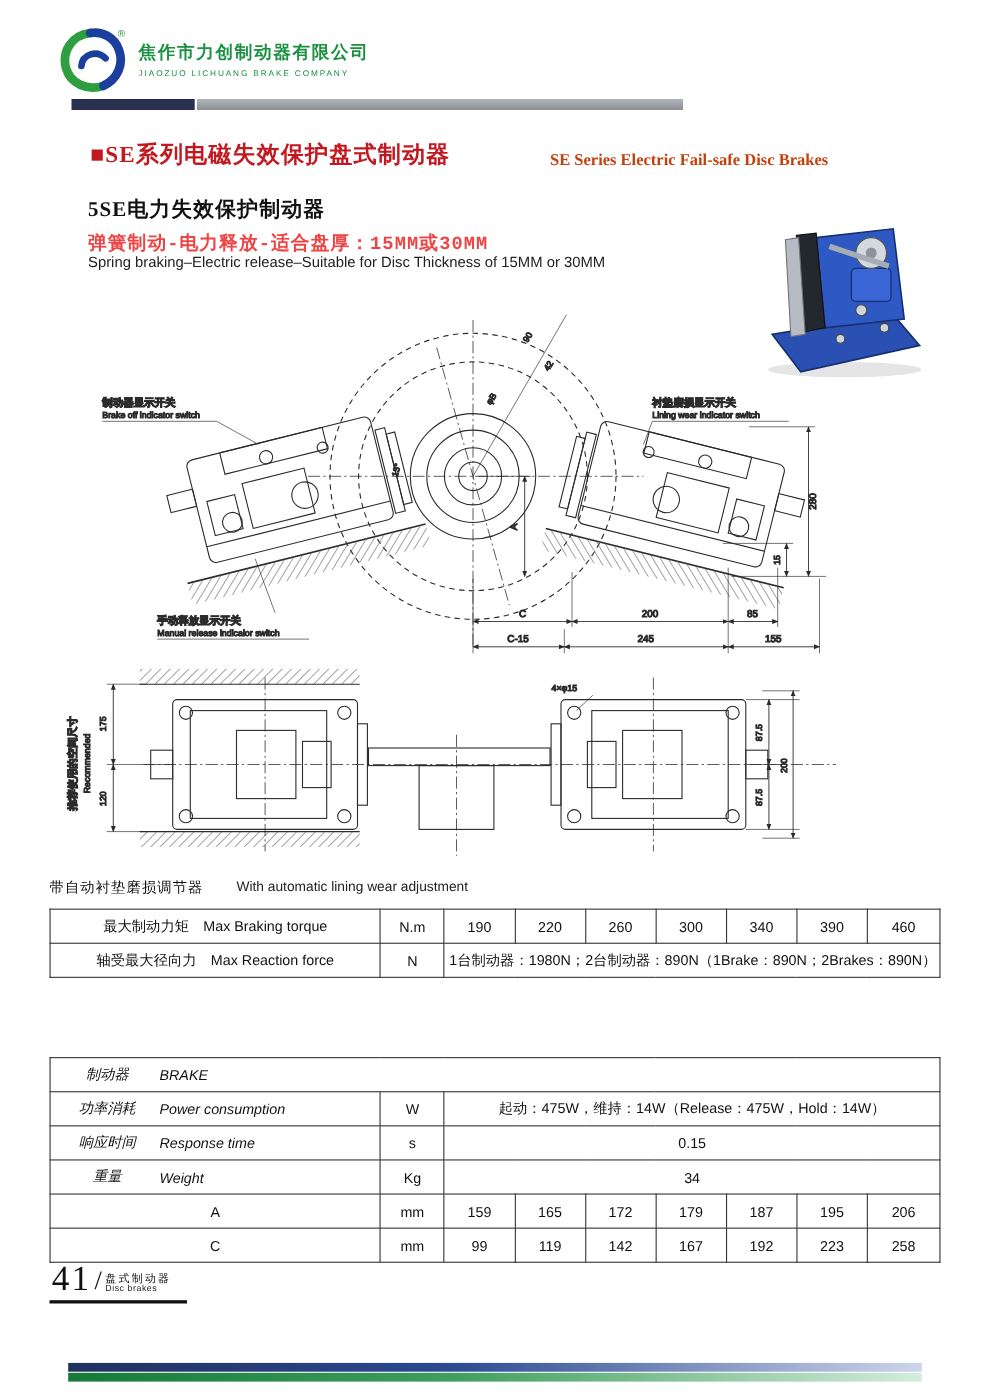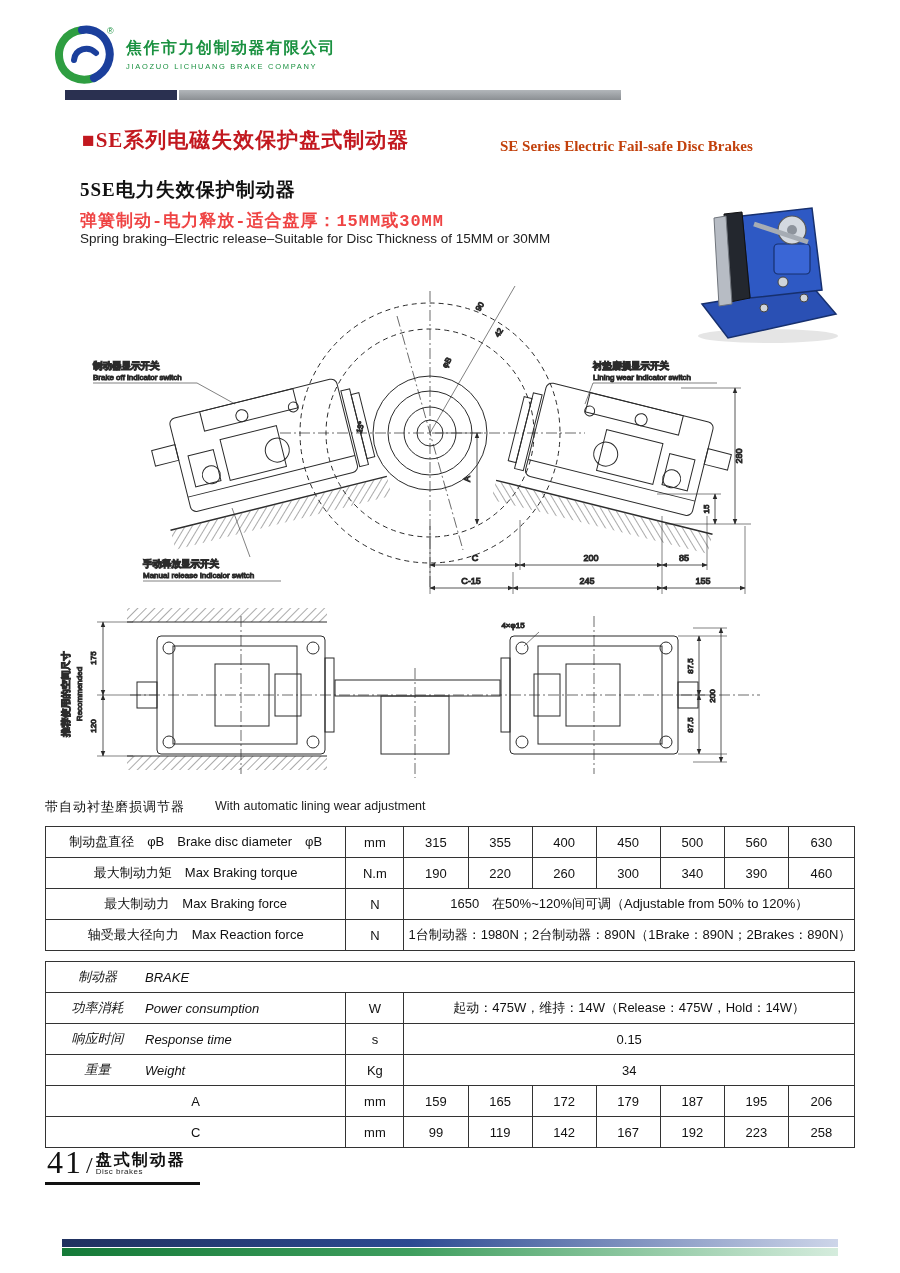--- a/index.html
+++ b/index.html
@@ -36,21 +36,21 @@
   .pair { display:flex; align-items:center;font-style:italic; }
   .pair .cnw { display:inline-block; width:95px; }
   #t1 { position:absolute; left:45px; top:826px; }
   #t2 { position:absolute; left:45px; top:961px; }
 
   
   .footer { position:absolute; left:45px; top:1148px; display:flex; align-items:flex-end; gap:3px; border-bottom:3px solid #111; padding:0 14px 5px 2px; }
   .footer .num { font-family:"Liberation Serif",serif; font-size:32px; line-height:0.9; letter-spacing:2px; }
   .footer .slash { font-size:24px; line-height:1; font-family:"Liberation Serif",serif; }
   .footer .cncol { display:flex; flex-direction:column; line-height:1.05; }
-  .footer .cncol .cn { font-weight:bold; font-size:16px; letter-spacing:2px; }
+  .footer .cncol .cn { font-weight:normal; font-size:10px; letter-spacing:2px; }
   .footer .cncol .en { font-size:8px; color:#222; letter-spacing:0.5px; }
 
   .bot-bar-blue { position:absolute; left:62px; top:1239px; width:776px; height:8px;
     background:linear-gradient(to right,#20315f 0%,#2c4a92 45%,#cdd5e9 100%); }
   .bot-bar-green { position:absolute; left:62px; top:1248px; width:776px; height:8px;
     background:linear-gradient(to right,#157a38 0%,#3f9e5e 45%,#d5ecdd 100%); }
 
   
   svg { font-family:"Liberation Sans", sans-serif; }
   .ln { stroke:#2b2b2b; stroke-width:1; fill:none; }
@@ -279,46 +279,30 @@
         <col style="width:58px">
       <col style="width:64px">
         <col style="width:64px">
         <col style="width:64px">
         <col style="width:64px">
       <col style="width:64px">
         <col style="width:64px">
         <col style="width:66px">
     </colgroup>
     <tbody>
-        <tr>
-      <td class="lbl">制动盘直径　φB　Brake disc diameter　φB</td>
-      <td>mm</td>
-      <td>315</td>
-      <td>355</td>
-      <td>400</td>
-      <td>450</td>
-      <td>500</td>
-      <td>560</td>
-      <td>630</td>
-    </tr>
     <tr>
       <td class="lbl">最大制动力矩　Max Braking torque</td>
       <td>N.m</td>
       <td>190</td>
       <td>220</td>
       <td>260</td>
       <td>300</td>
       <td>340</td>
       <td>390</td>
       <td>460</td>
-    </tr>
-    <tr>
-      <td class="lbl">最大制动力　Max Braking force</td>
-      <td>N</td>
-      <td colspan="7" class="lbl">1650　在50%~120%间可调（Adjustable from 50% to 120%）</td>
     </tr>
     <tr>
       <td class="lbl">轴受最大径向力　Max  Reaction  force</td>
       <td>N</td>
       <td colspan="7" class="lbl">1台制动器：1980N；2台制动器：890N（1Brake：890N；2Brakes：890N）</td>
     </tr>
   </tbody>
     </table>
 
   <table class="spec" id="t2">

